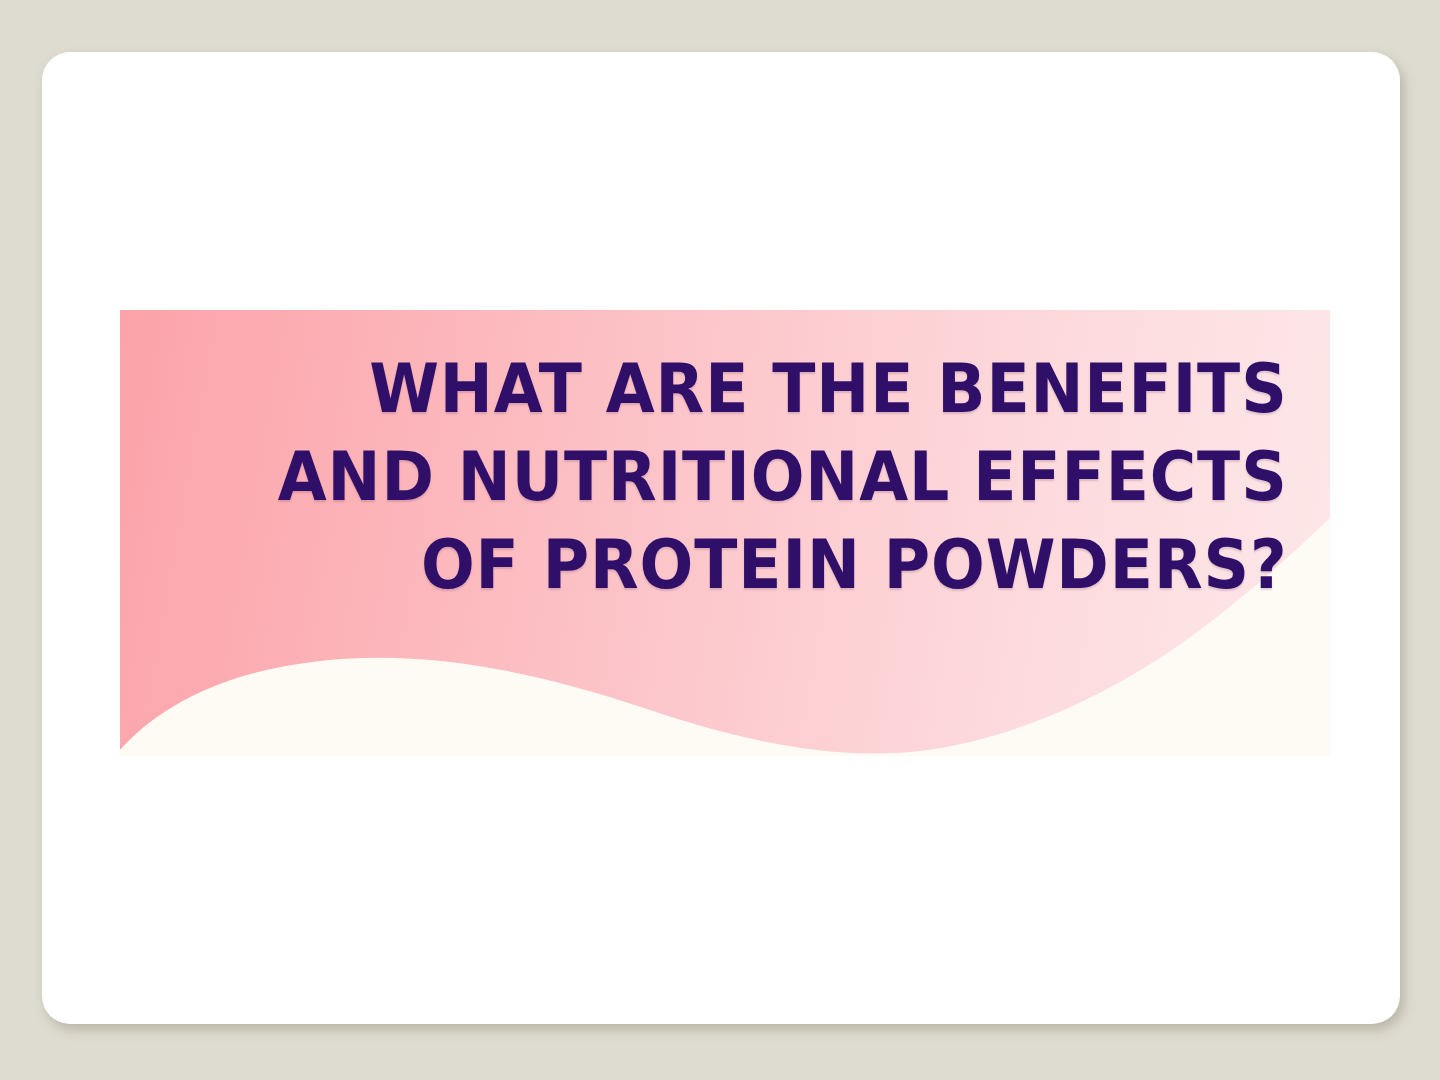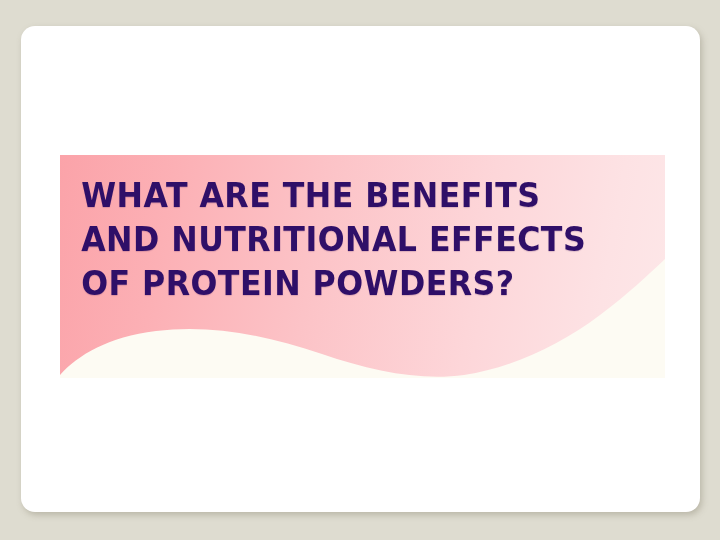--- a/index.html
+++ b/index.html
@@ -58,21 +58,21 @@
     width: 100%;
     height: 100%;
     display: block;
   }
 
   #banner-text {
     position: absolute;
     left: 0;
     top: 0;
     width: 100%;
-    text-align: left;
+    text-align: right;
     padding-top: 18px;
     box-sizing: border-box;
     z-index: 2;
   }
 
   .title-line {
     display: block;
     color: #2f0f68;
     font-family: "DejaVu Sans", sans-serif;
     font-weight: bold;

